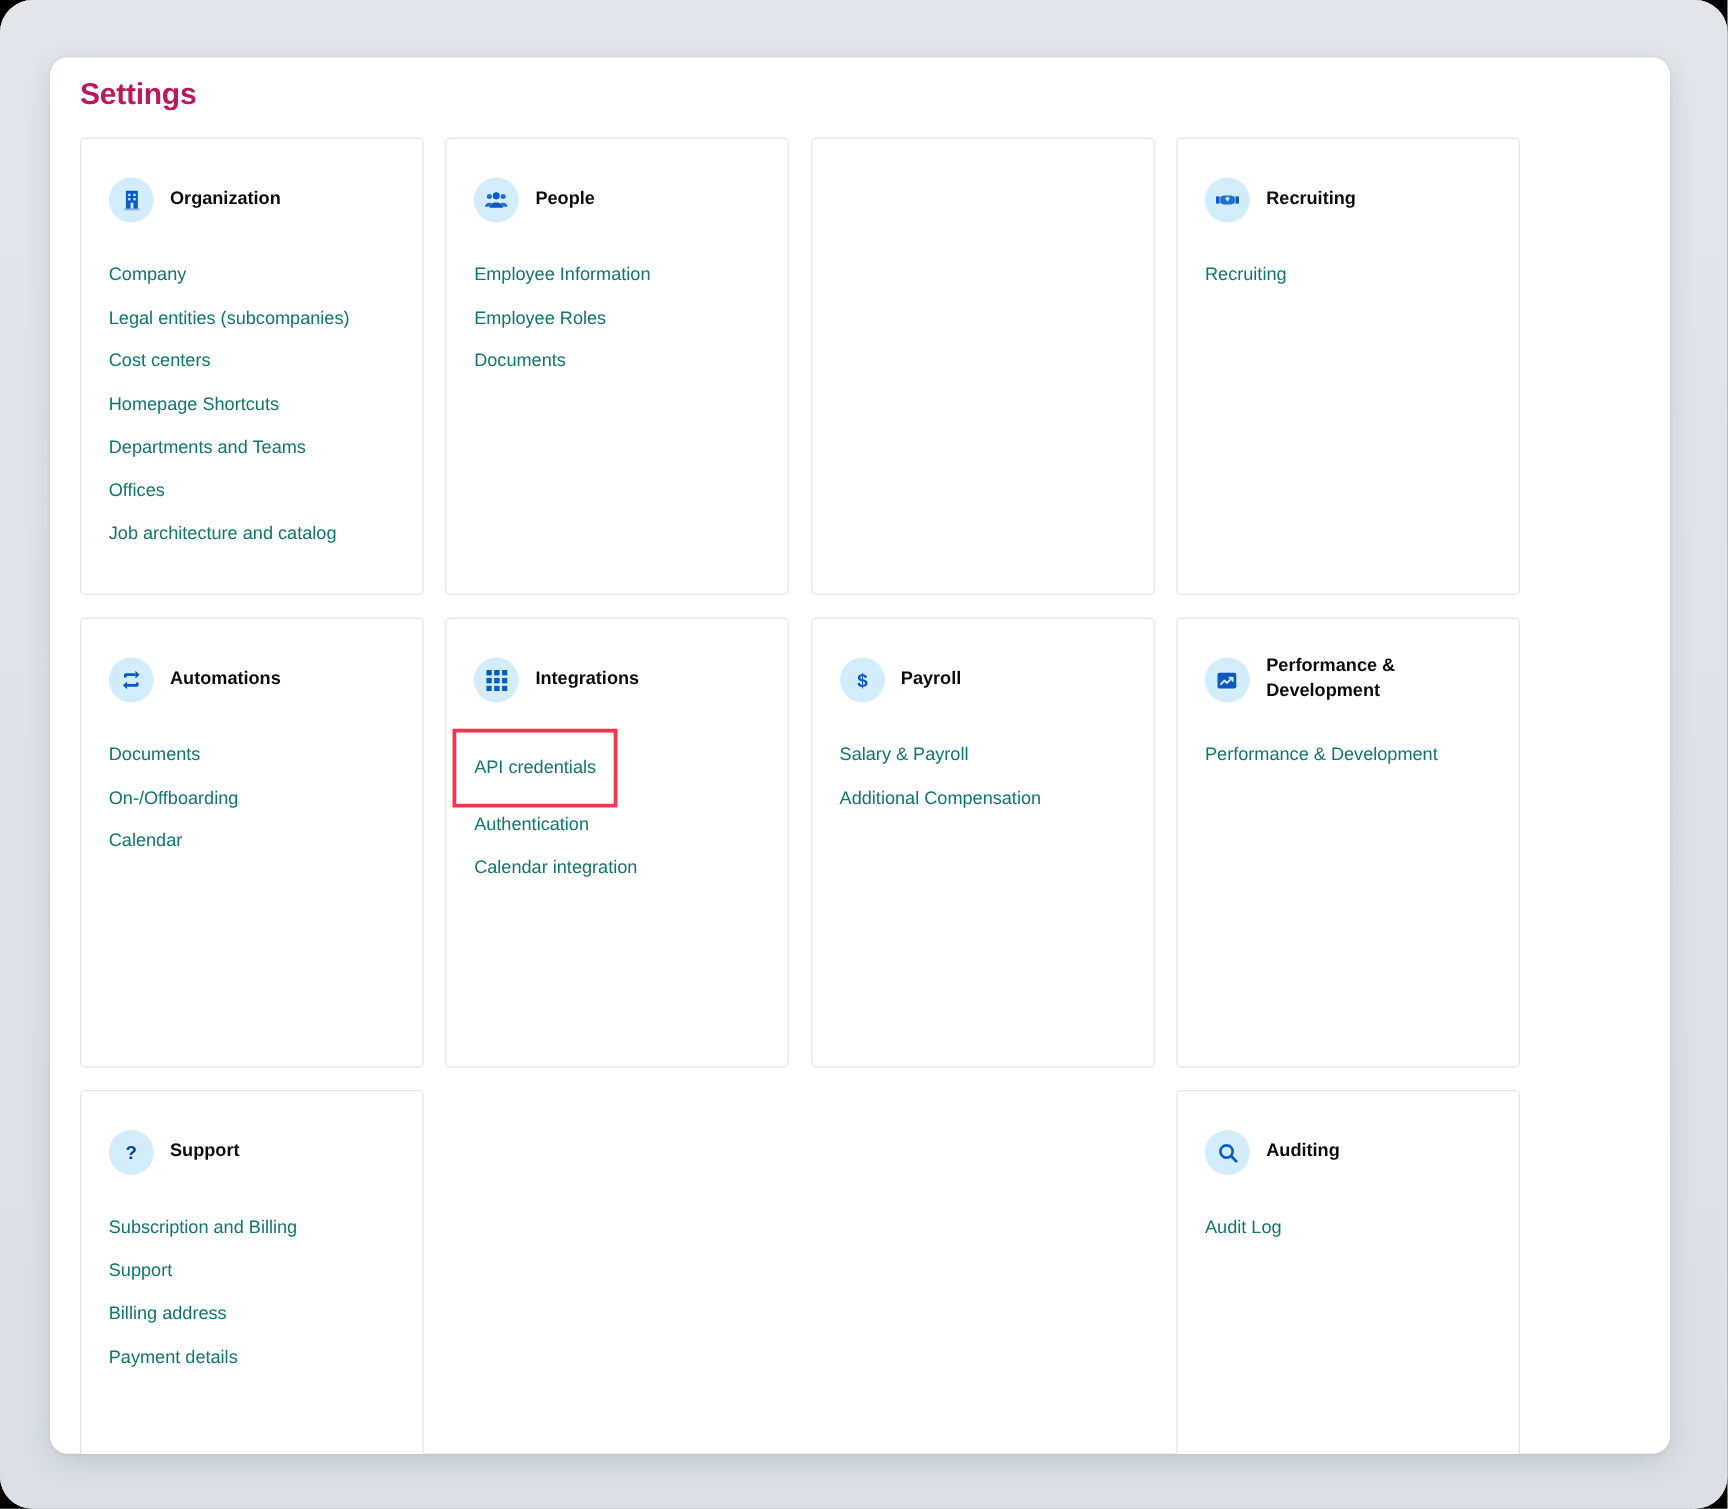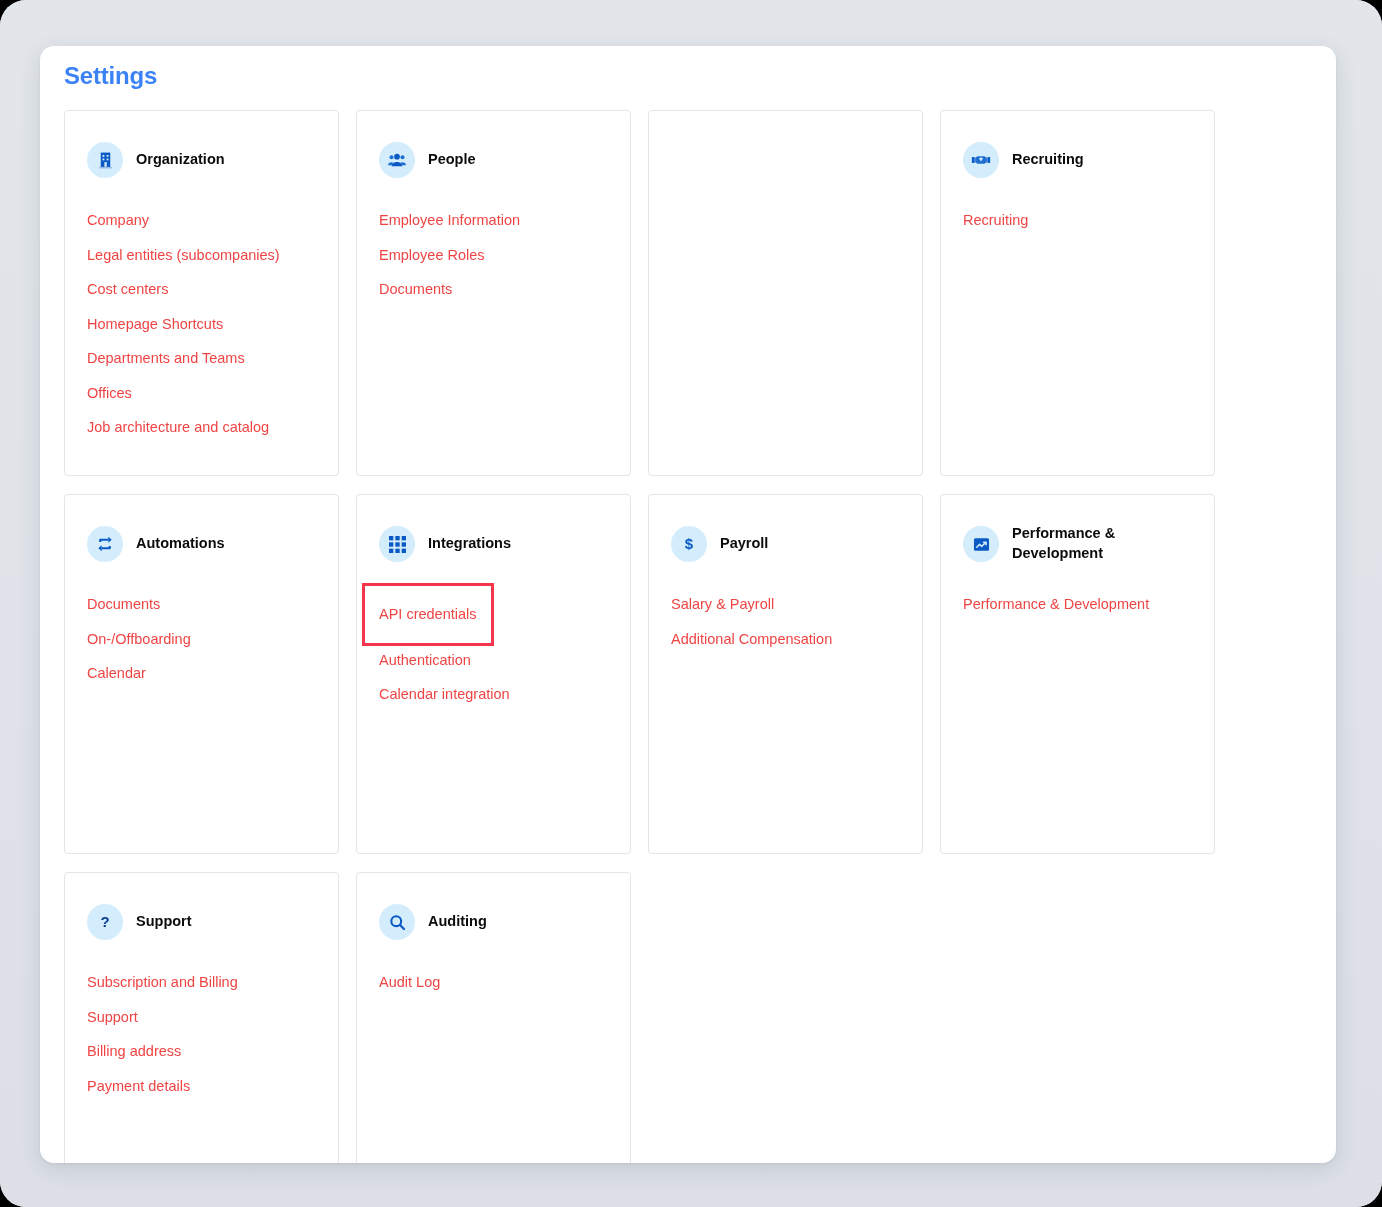--- a/index.html
+++ b/index.html
@@ -39,33 +39,34 @@
     border-radius: 14px;
     box-shadow: 0 6px 22px rgba(40,50,70,0.13), 0 1px 3px rgba(40,50,70,0.07);
     overflow: hidden;
   }
   .page-title {
     position: absolute;
     left: 24px;
     top: 16px;
     font-size: 24px;
     font-weight: bold;
-    color: #3b82f6;
+    color: #be185d;
     letter-spacing: -0.2px;
   }
   .grid {
     position: absolute;
     left: 24px;
     top: 64px;
     width: 1152px;
   }
   .row {
     display: flex;
     gap: 17px;
     margin-bottom: 18px;
+    justify-content: space-between;
   }
   .card {
     width: 275px;
     box-sizing: border-box;
     border: 1px solid #e3e5e9;
     border-radius: 4px;
     background: #fff;
     padding: 28px 0 18px 0;
     position: relative;
   }
@@ -98,21 +99,21 @@
     max-width: 150px;
   }
   .links {
     margin-top: 22px;
     padding: 0 22px;
     display: flex;
     flex-direction: column;
   }
   .link {
     font-size: 14.5px;
-    color: #ef4444;
+    color: #0f766e;
     line-height: 1;
     padding: 10px 0;
     cursor: pointer;
     width: fit-content;
   }
   .link.highlight {
     outline: 3px solid #f4354c;
     outline-offset: 0px;
     padding: 21px 14px;
     margin-left: -14px;

